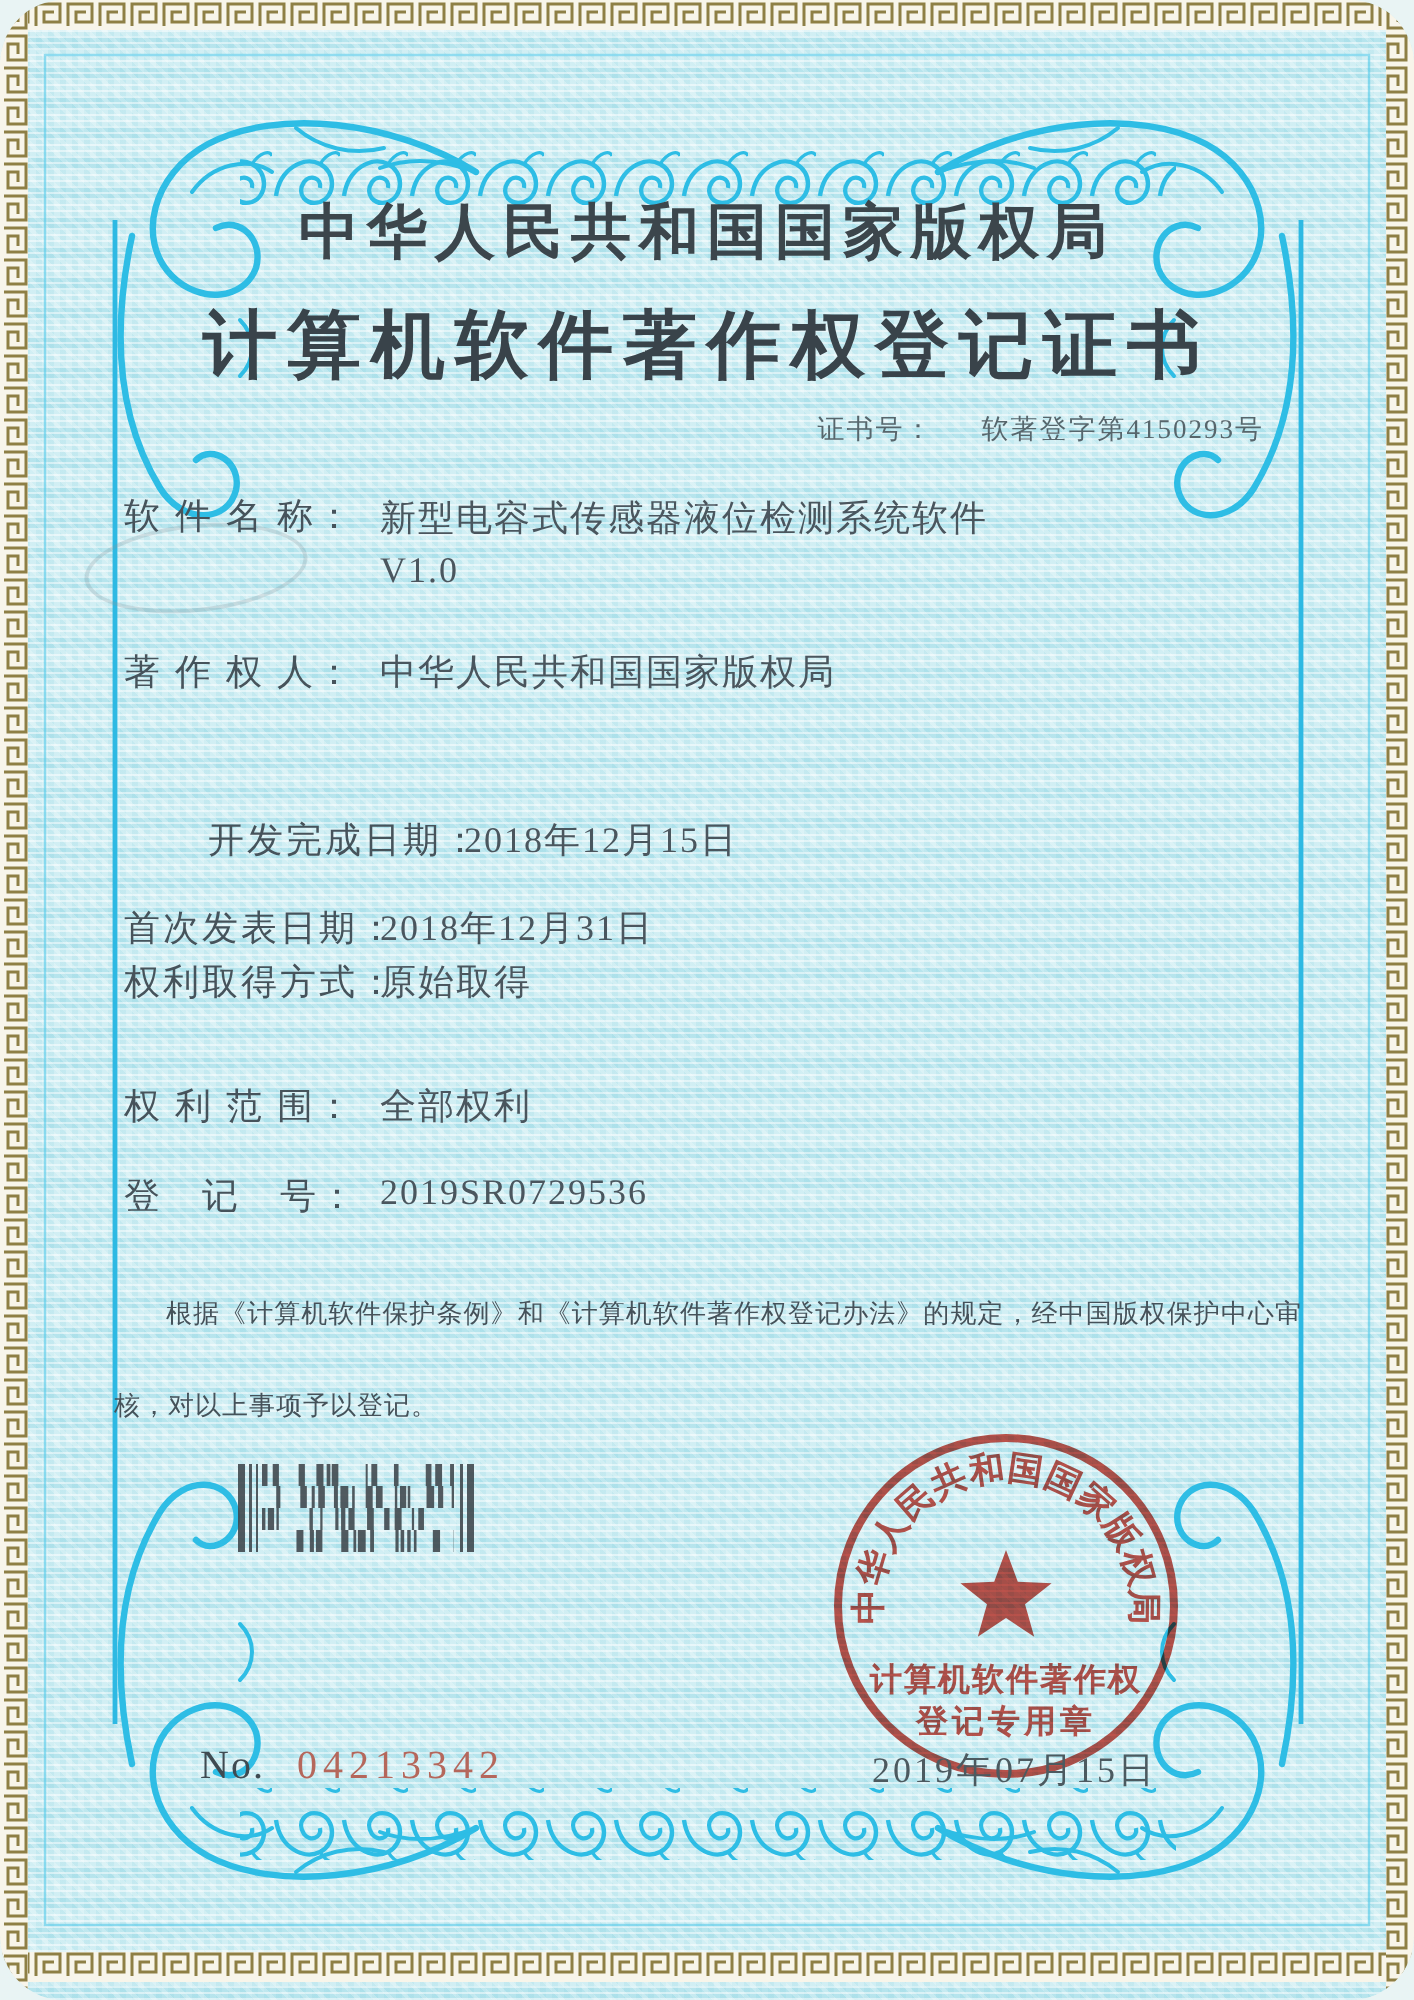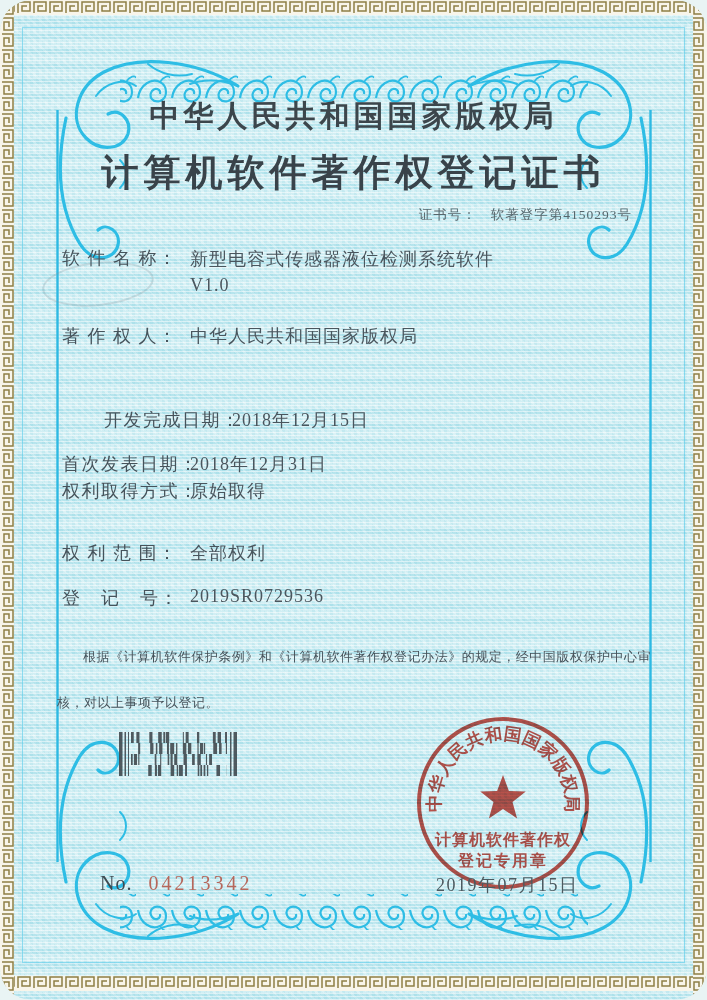--- a/index.html
+++ b/index.html
@@ -12,21 +12,21 @@
       repeating-linear-gradient(0deg, rgba(255,255,255,.5) 0 1px, rgba(255,255,255,0) 1px 3px),
       repeating-linear-gradient(90deg, rgba(124,205,220,.16) 0 3px, rgba(0,0,0,0) 3px 6px),
       repeating-linear-gradient(0deg, rgba(140,214,228,.30) 0 7px, rgba(228,247,250,.30) 7px 15px);
     border-radius: 32px;
   }
   .frame-svg{position:absolute;left:0;top:0;z-index:1;}
   .txt{position:absolute;z-index:2;color:#45525a;}
   .title{left:0;width:707px;text-align:center;top:96px;font-size:30px;font-weight:bold;letter-spacing:4px;color:#3c464c;}
   .subtitle{left:0;width:707px;text-align:center;top:148px;font-size:37px;font-weight:bold;letter-spacing:5px;color:#39434a;}
   .certno{left:300px;width:332px;top:206px;text-align:right;font-size:13.5px;color:#57666c;letter-spacing:1px;}
-  .certno .cv{margin-left:14px;}
+  .certno .cv{margin-left:24px;}
   .row{left:62px;font-size:18px;}
   .row .lbl{display:inline-block;width:128px;letter-spacing:1.5px;color:#46535b;vertical-align:top;white-space:pre;}
   .row .val{display:inline-block;letter-spacing:1px;color:#4a565e;vertical-align:top;}
   .row .val div{line-height:26px;}
   .f0{top:246px;} .f1{top:324px;} .f2{top:408px;margin-left:42px;} .f3{top:452px;} .f4{top:479px;} .f5{top:541px;} .f6{top:586px;}
   .statement{left:57px;top:634px;width:594px;font-size:13px;line-height:46px;text-indent:2em;letter-spacing:0.5px;text-align:justify;color:#45525a;}
   .watermark{position:absolute;left:42px;top:262px;width:108px;height:40px;border:2px solid rgba(130,152,158,.26);border-radius:50%;transform:rotate(-6deg);z-index:1;}
   .barcode{position:absolute;left:119px;top:732px;width:120px;height:44px;z-index:2;}
   .seal{position:absolute;left:399px;top:699px;width:210px;height:210px;z-index:3;opacity:.92;mix-blend-mode:multiply;}
   .noline{left:100px;top:872px;font-size:20px;z-index:4;}

